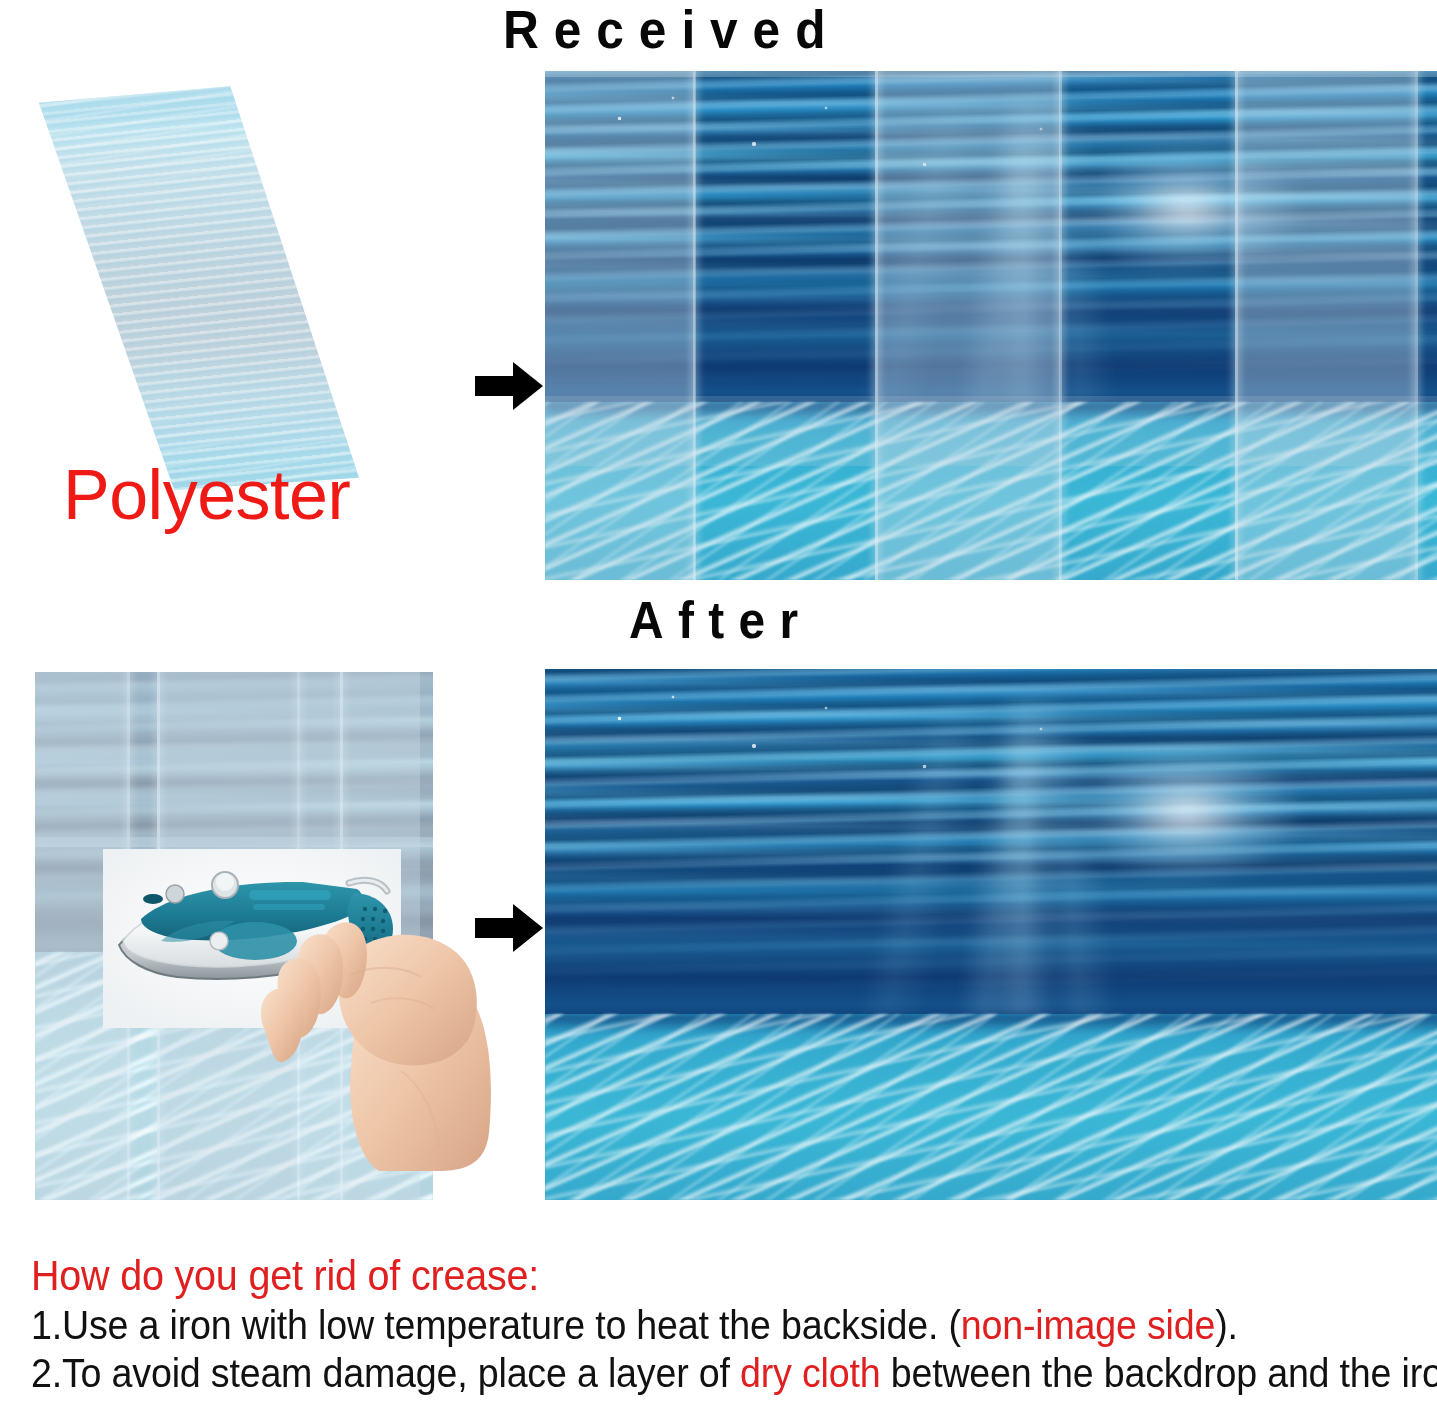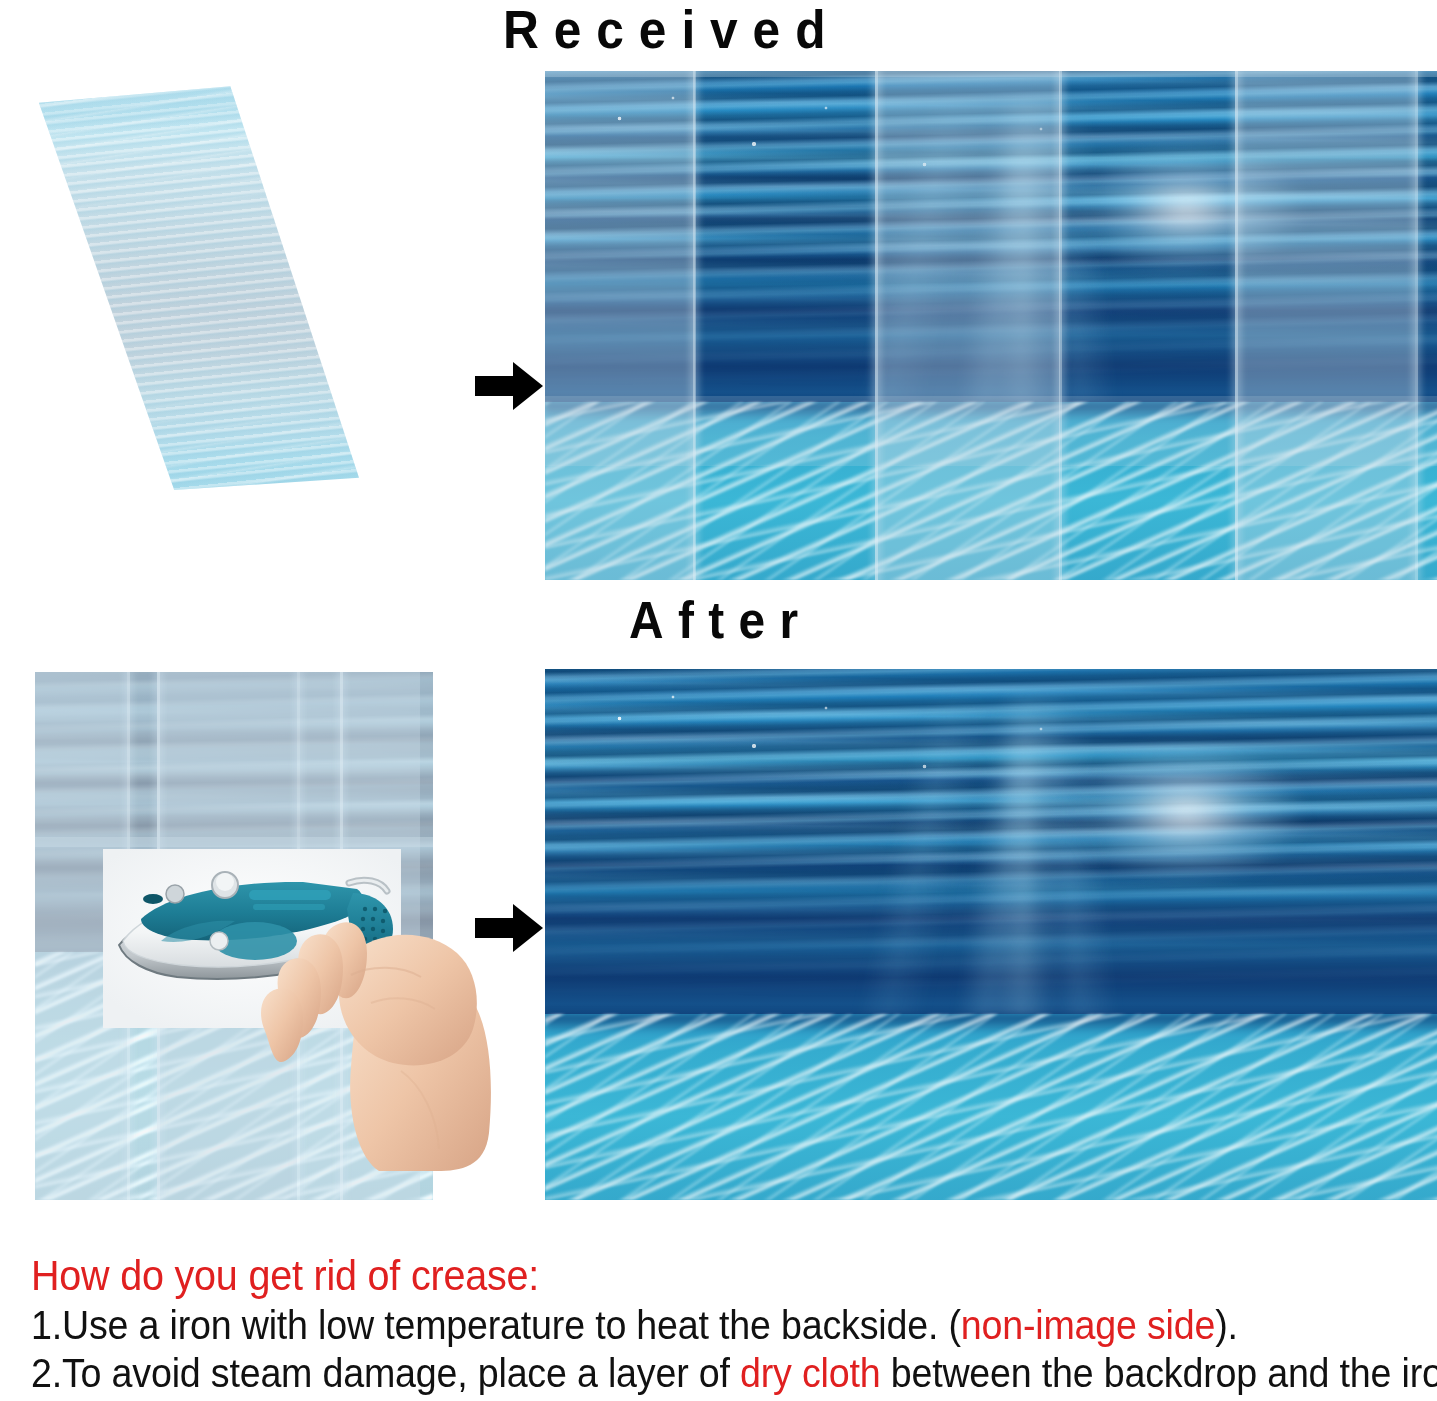--- a/index.html
+++ b/index.html
@@ -381,20 +381,21 @@
 
 <div class="stage">
 
   <div class="section-title" id="title-received">Received</div>
 
   <div id="fabric-swatch">
     <div class="swatch-shape"></div>
     <div class="swatch-waves"></div>
   </div>
 
+  <div id="polyester-label">Polyester</div>
 
   <svg class="arrow" id="arrow-received" viewBox="0 0 72 56">
     <polygon points="2,18 40,18 40,4 70,28 40,52 40,38 2,38" fill="#000000"></polygon>
   </svg>
 
   <div class="photo" id="photo-received">
     <div class="sea">
       <div class="sea-water"></div>
       <div class="sea-ripples"></div>
       <div class="sea-rays"></div>

